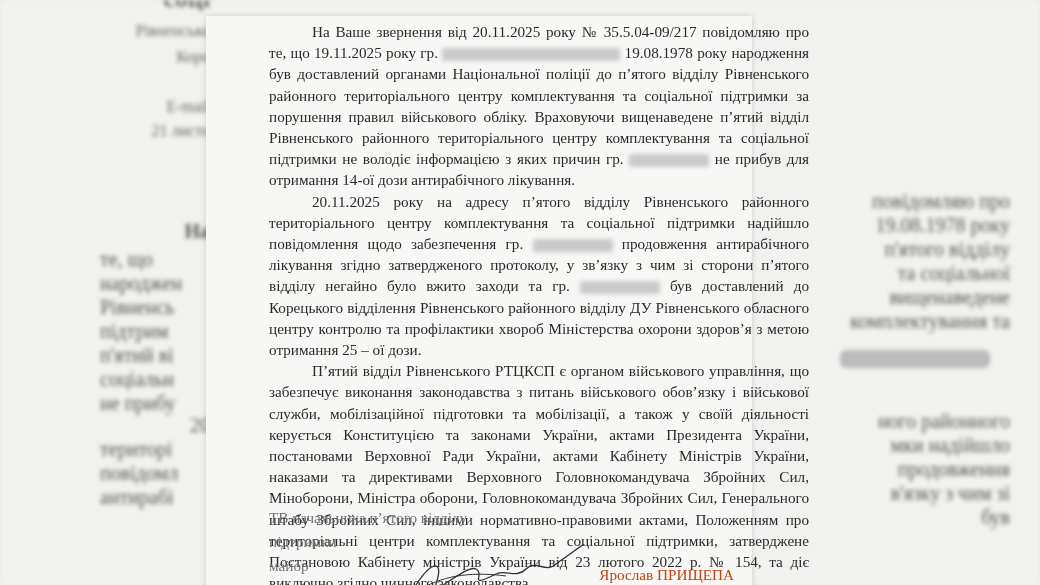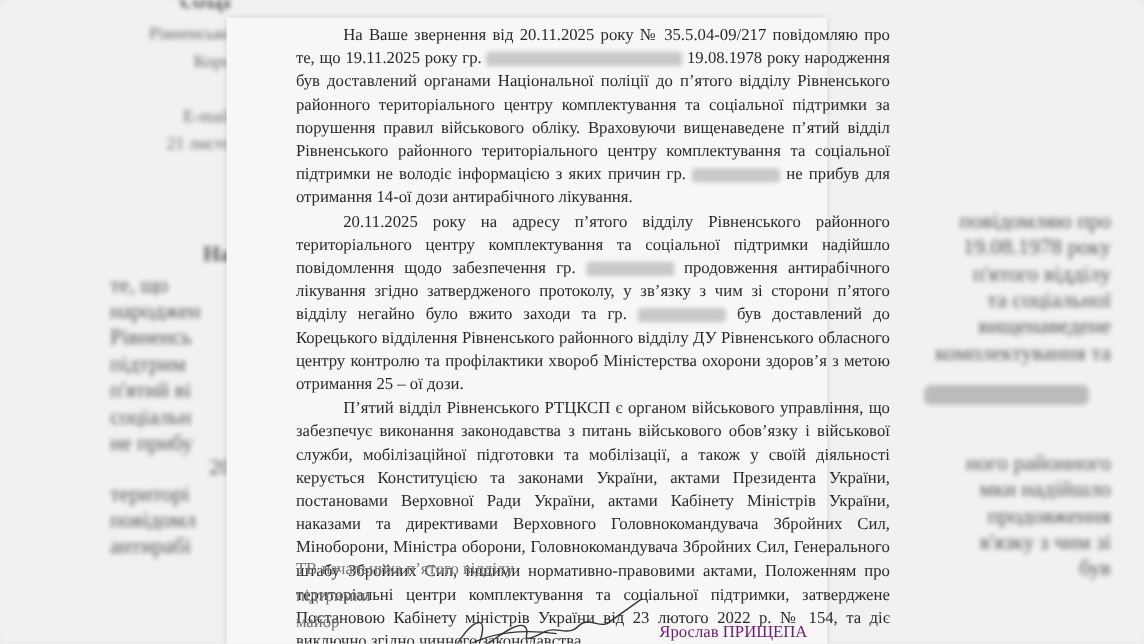--- a/index.html
+++ b/index.html
@@ -15,21 +15,21 @@
 
   
   .paper { position:absolute; left:206px; top:0; width:546px; height:585px; background:#f7f7f5;
            box-shadow:0 0 6px rgba(0,0,0,0.15);margin-top:16px; }
   .txt { position:absolute; left:63px; width:540px; font-size:15.2px; color:#2a2a2a; line-height:21.2px; }
   .p { margin:0; text-align:justify; text-align-last:left; }
   .indent { text-indent:43px; }
   .blur { display:inline-block; background:#c9c9c9; filter:blur(2px); border-radius:3px; height:13px; vertical-align:middle; }
 
   .sig { position:absolute; left:63px; width:540px; font-size:15.2px; color:#737373; line-height:24px; }
-  .sig-name { position:absolute; right:18px; font-size:15.2px; color:#701a75; }
+  .sig-name { position:absolute; right:18px; font-size:15.2px; color:#c2410c; }
   .signature { position:absolute; left:200px; top:528px; }
 </style>
 </head>
 <body>
 
 <div class="bg">
   <div class="bg-left">
     <div class="hdr big" style="top:-12px;">соці</div>
     <div class="hdr" style="top:20px;">Рівненсько</div>
     <div class="hdr" style="top:46px;">Коро</div>

